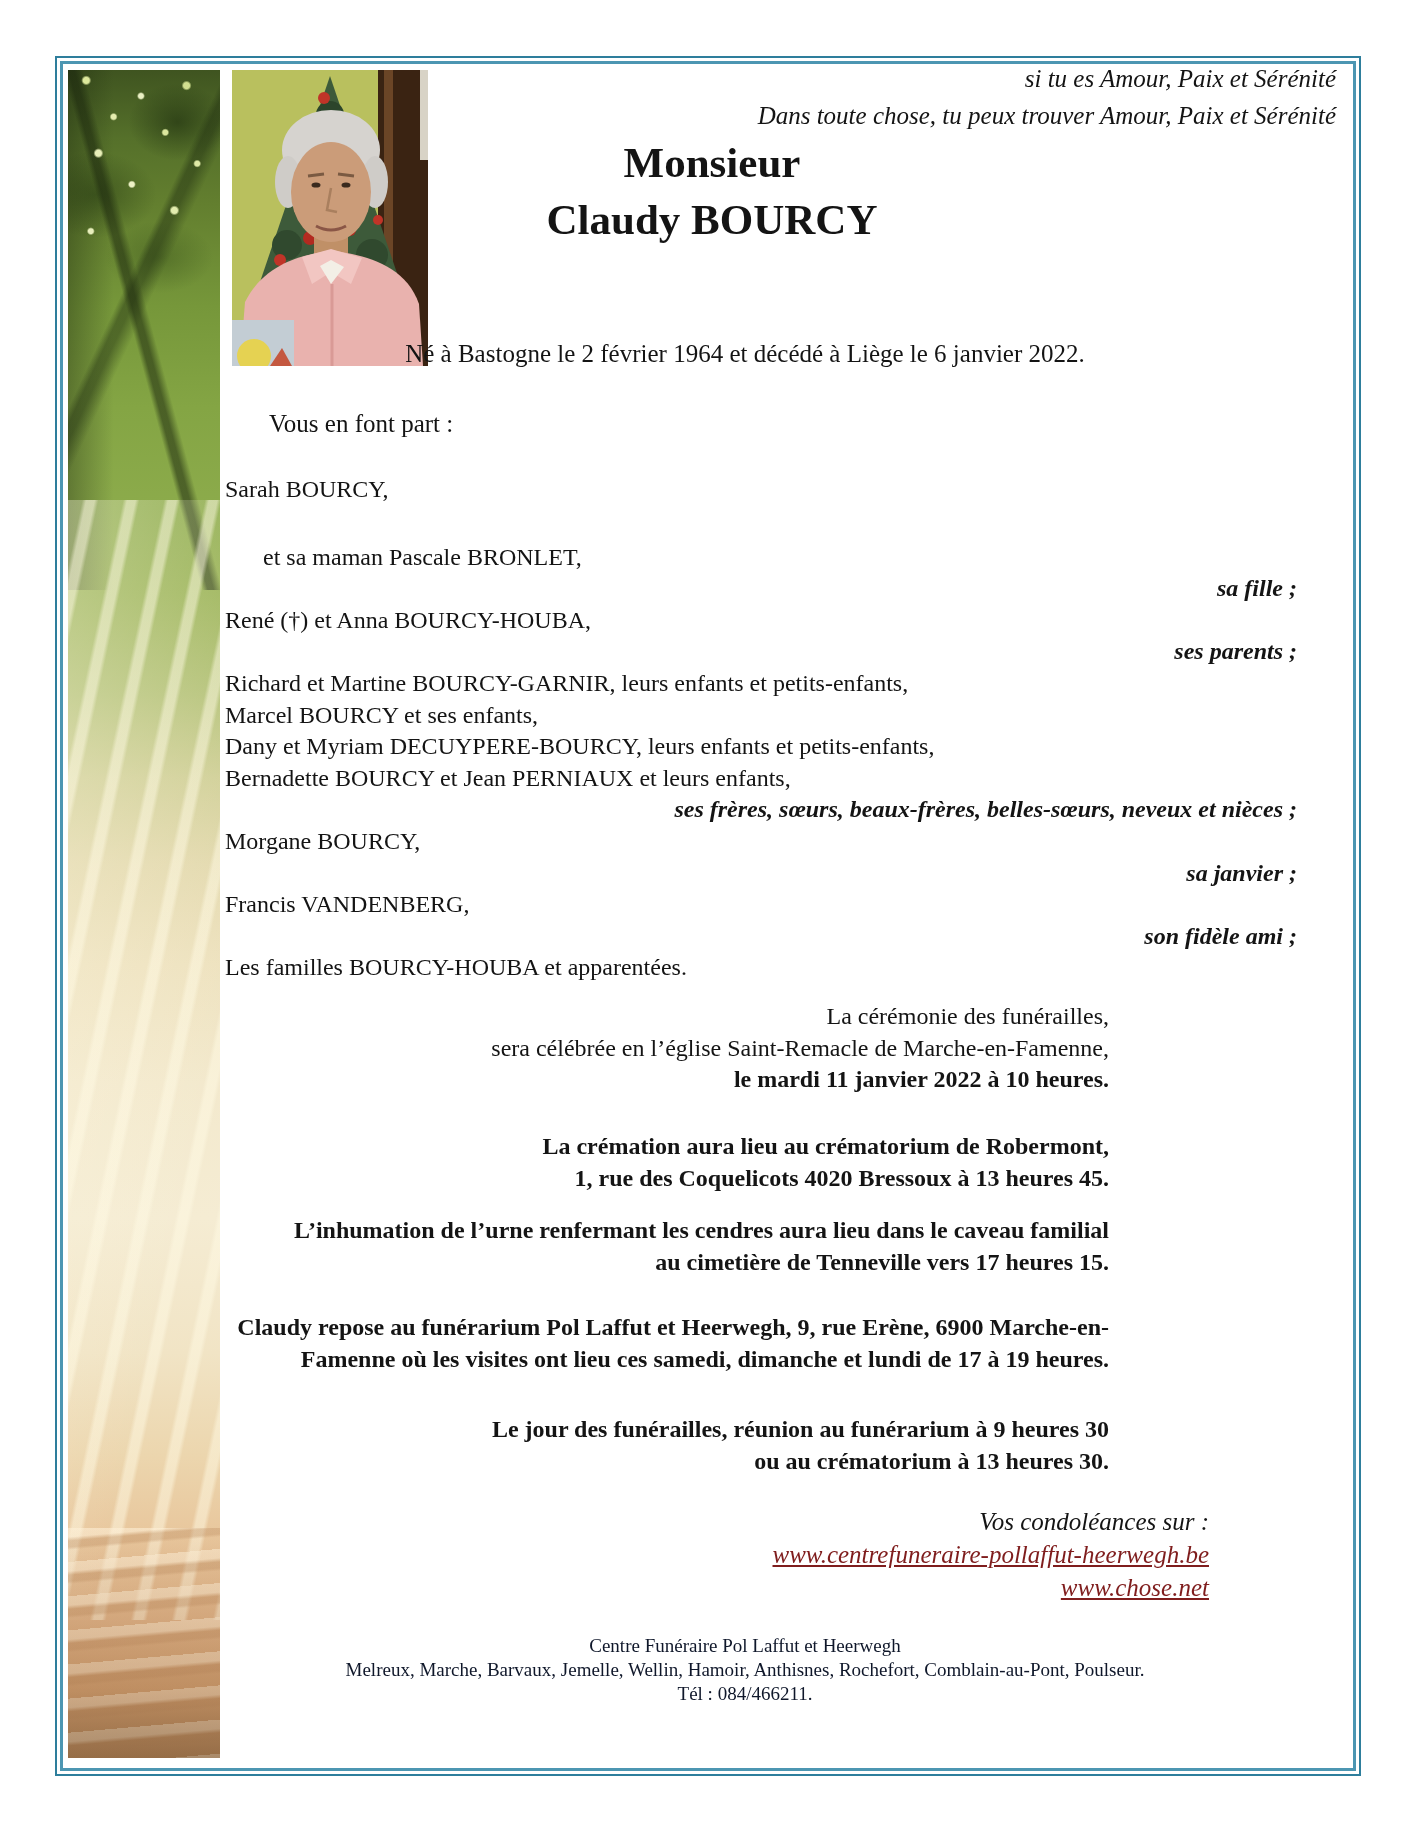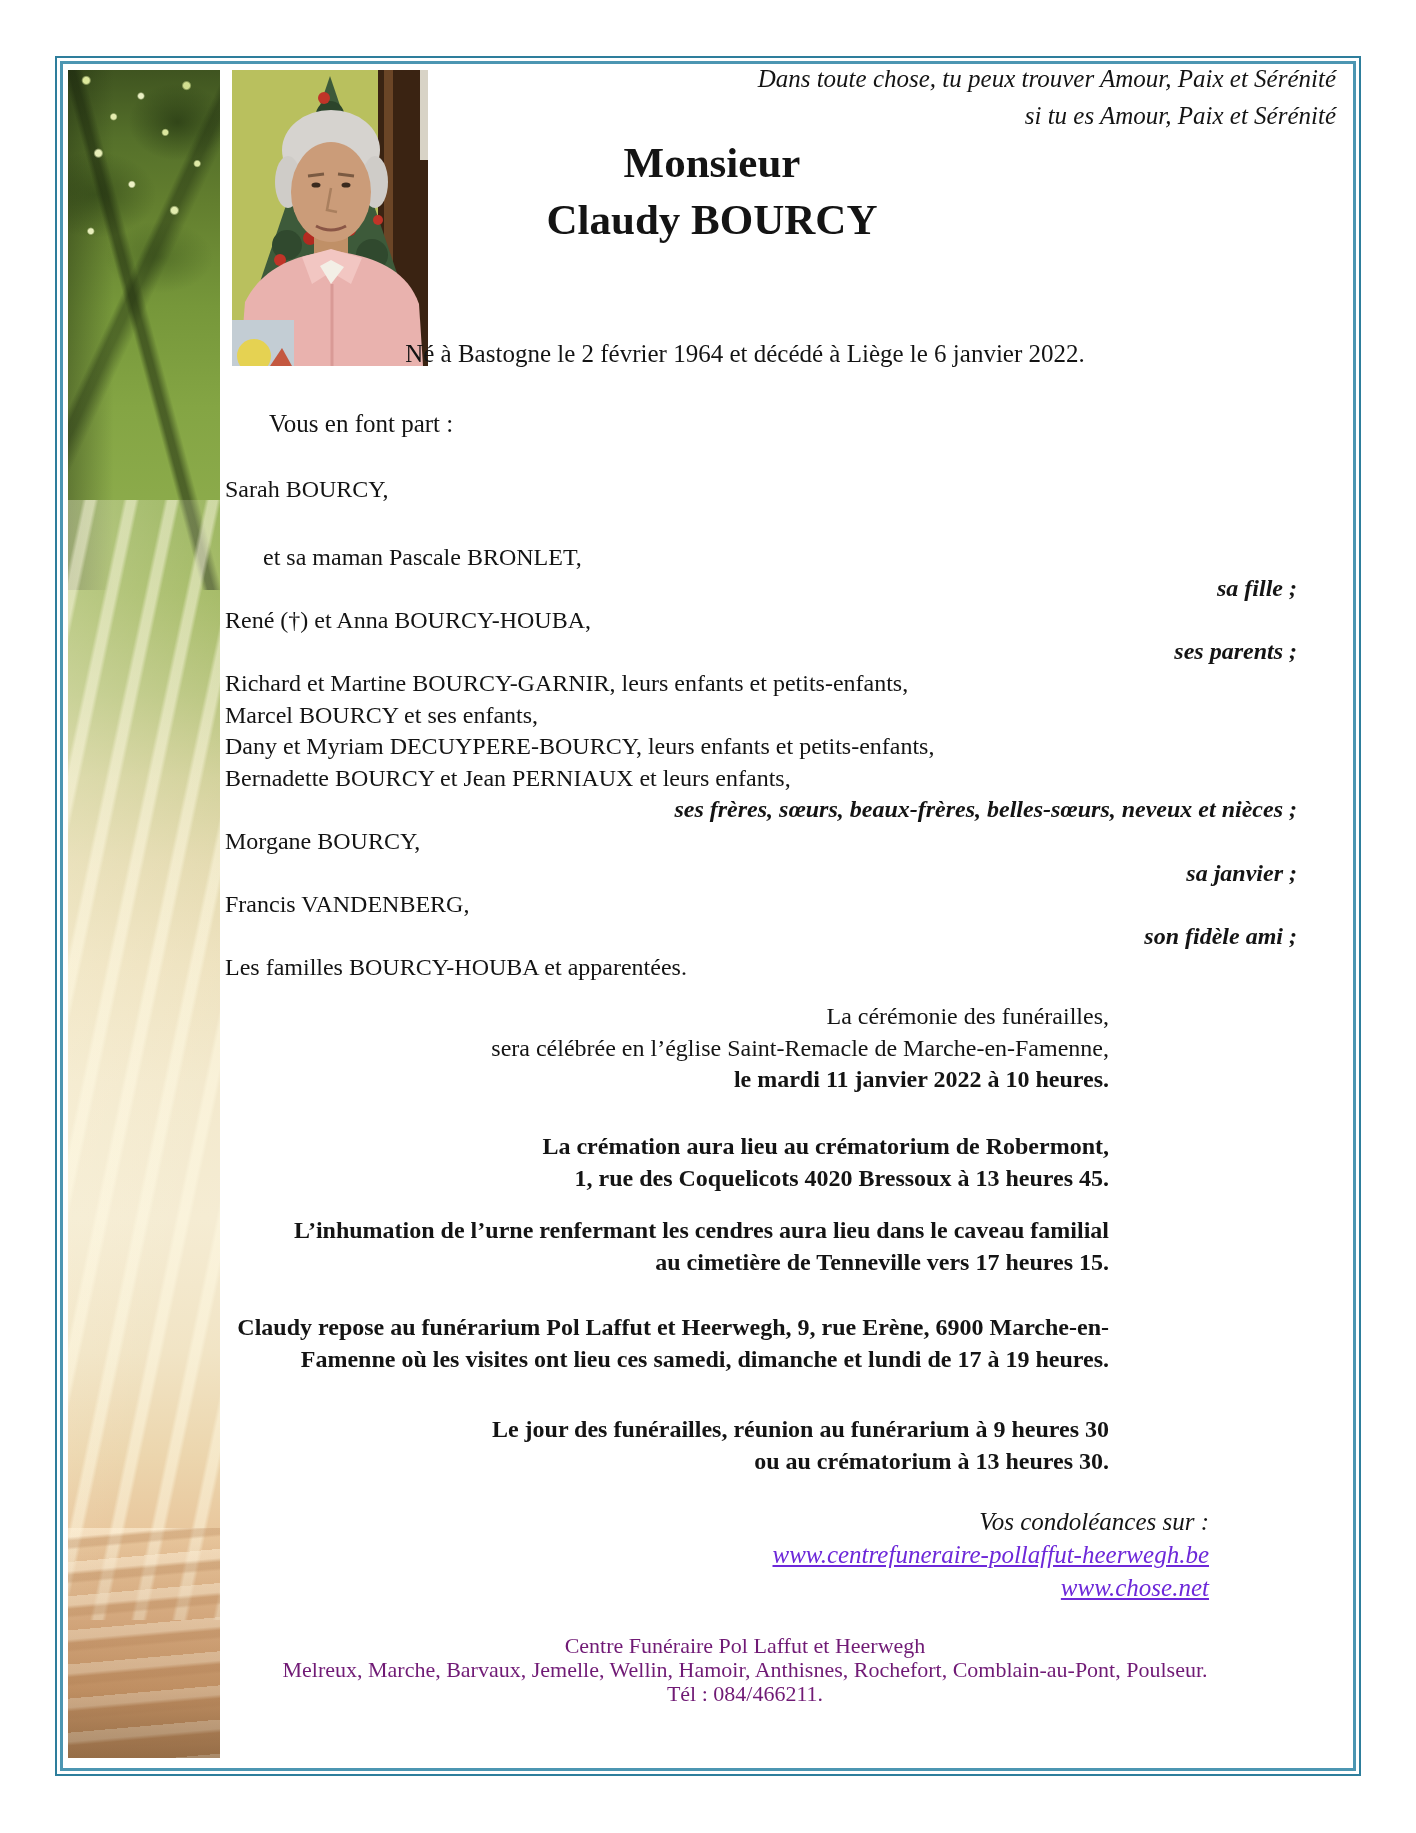--- a/index.html
+++ b/index.html
@@ -66,24 +66,24 @@
   .centered{position:absolute;left:225px;width:884px;display:flex;flex-direction:column;
     align-items:flex-end;white-space:nowrap;font-size:24px;line-height:31.5px;}
   .bold{font-weight:bold;}
   .sec-ceremony{top:1001px;}
   .sec-cremation{top:1131px;}
   .sec-inhumation{top:1215px;}
   .sec-repose{top:1312px;}
   .sec-meeting{top:1414px;}
   .sec-condolences{top:1505px;left:225px;width:984px;line-height:33px;}
   .condolence-label{font-style:italic;font-size:25px;margin-left:40px;}
-  .condolence-link{font-style:italic;font-size:25px;color:#6d28d9;text-decoration:underline;cursor:pointer;}
+  .condolence-link{font-style:italic;font-size:25px;color:#7f1d1d;text-decoration:underline;cursor:pointer;}
   .footer-block{position:absolute;left:225px;top:1634px;width:1040px;display:flex;
     flex-direction:column;align-items:center;white-space:nowrap;
-    color:#701a75;font-size:22px;line-height:24px;}
+    color:#0f172a;font-size:19px;line-height:24px;}
 </style>
 </head>
 <body>
 
 <div class="frame-outer"></div>
 <div class="frame-inner"></div>
 
 <div class="left-strip">
   <div class="strip-foliage"></div>
   <div class="strip-beams"></div>
@@ -127,22 +127,22 @@
     <path d="M70,187 L99,179 L130,188 L119,214 L99,202 L80,214 Z" fill="#f2c6c2"></path>
     <path d="M88,196 L99,190 L112,197 L99,214 Z" fill="#f3efe6"></path>
     <path d="M100,214 L100,296" stroke="#d99a96" stroke-width="3" fill="none"></path>
     <rect x="0" y="250" width="62" height="46" fill="#c3cdd4"></rect>
     <circle cx="22" cy="286" r="17" fill="#e5d252"></circle>
     <path d="M38,296 L50,278 L60,296 Z" fill="#c45840"></path>
   </svg>
 </div>
 
 <div class="epigraph">
+  <div>si tu es Amour, Paix et Sérénité</div>
   <div>Dans toute chose, tu peux trouver Amour, Paix et Sérénité</div>
-  <div>si tu es Amour, Paix et Sérénité</div>
 </div>
 
 <div class="title-block">
   <div>Monsieur</div>
   <div>Claudy BOURCY</div>
 </div>
 
 <div class="life-dates">
   <div>Né à Bastogne le 2 février 1964 et décédé à Liège le 6 janvier 2022.</div>
 </div>

